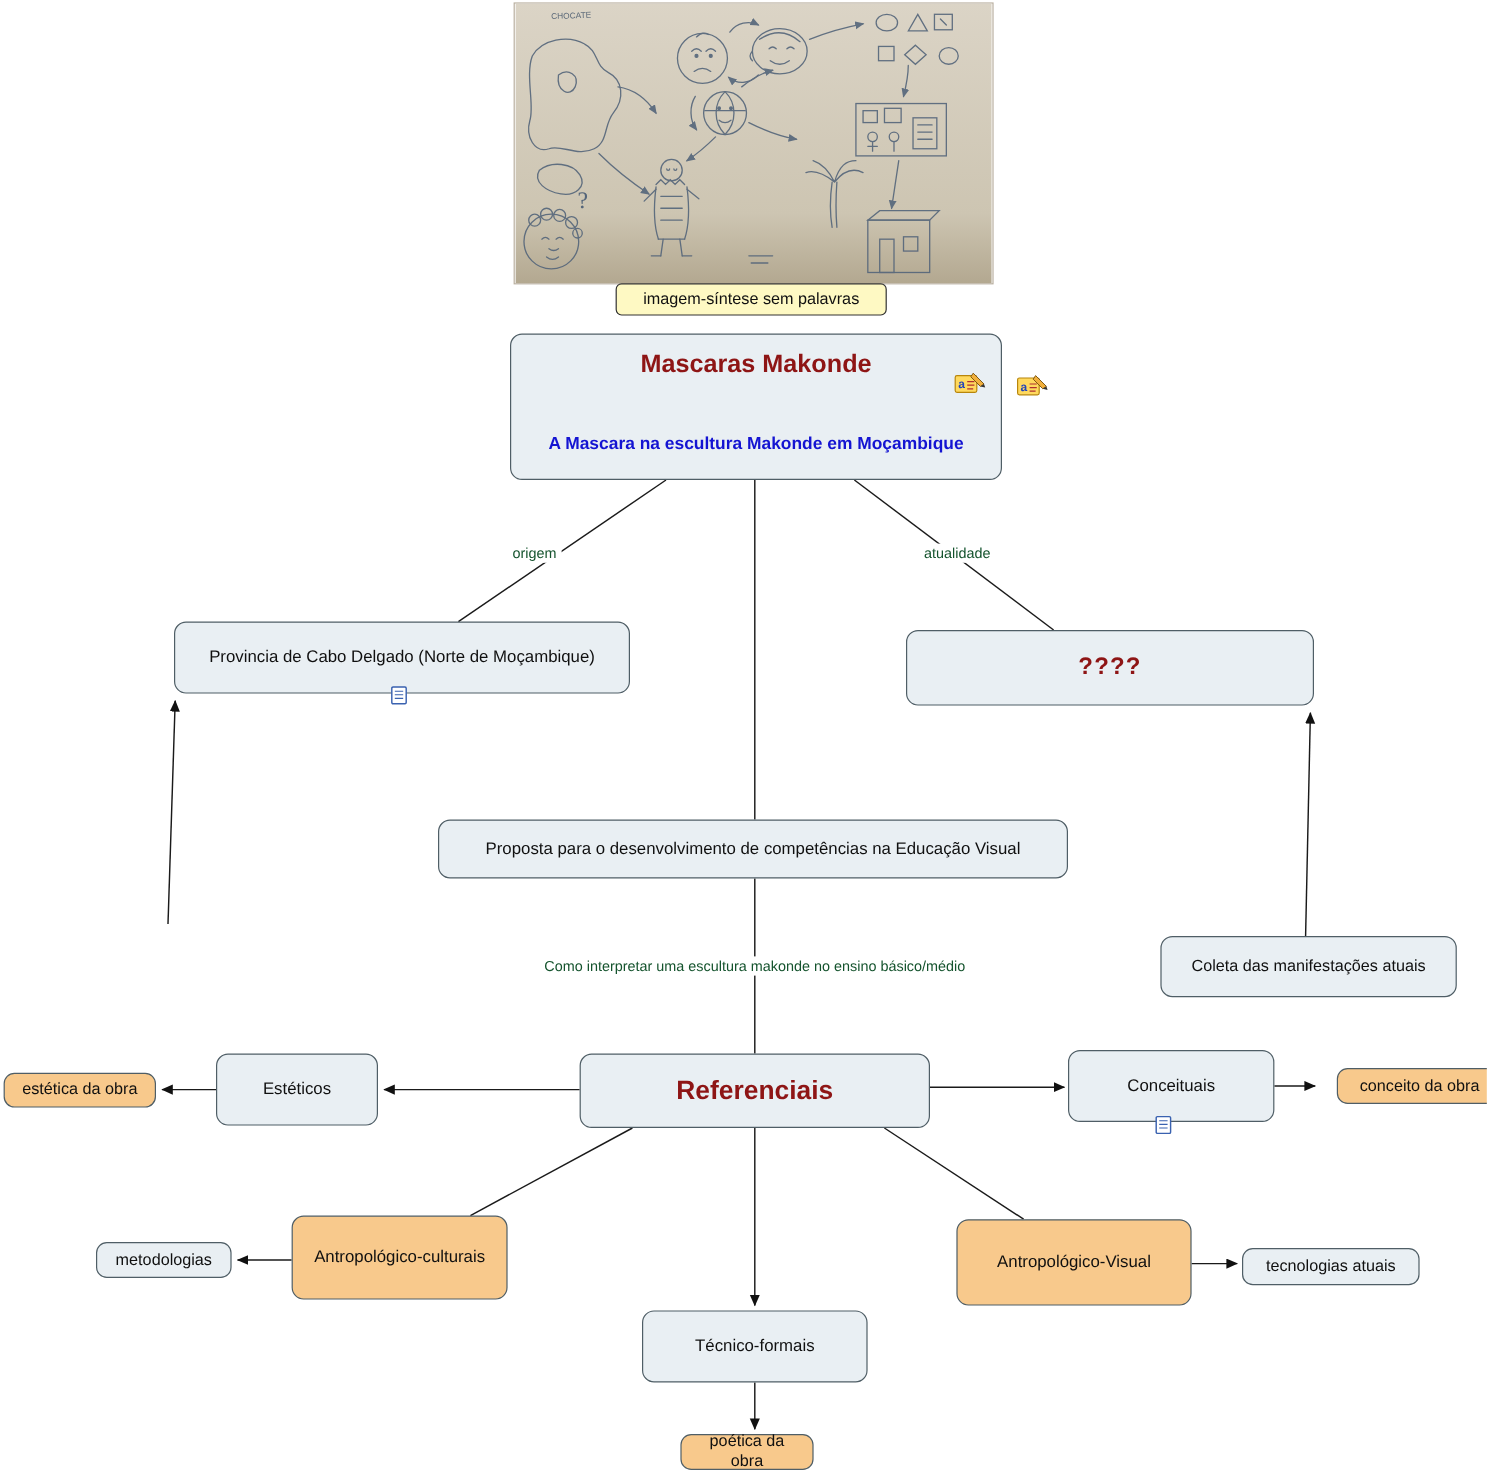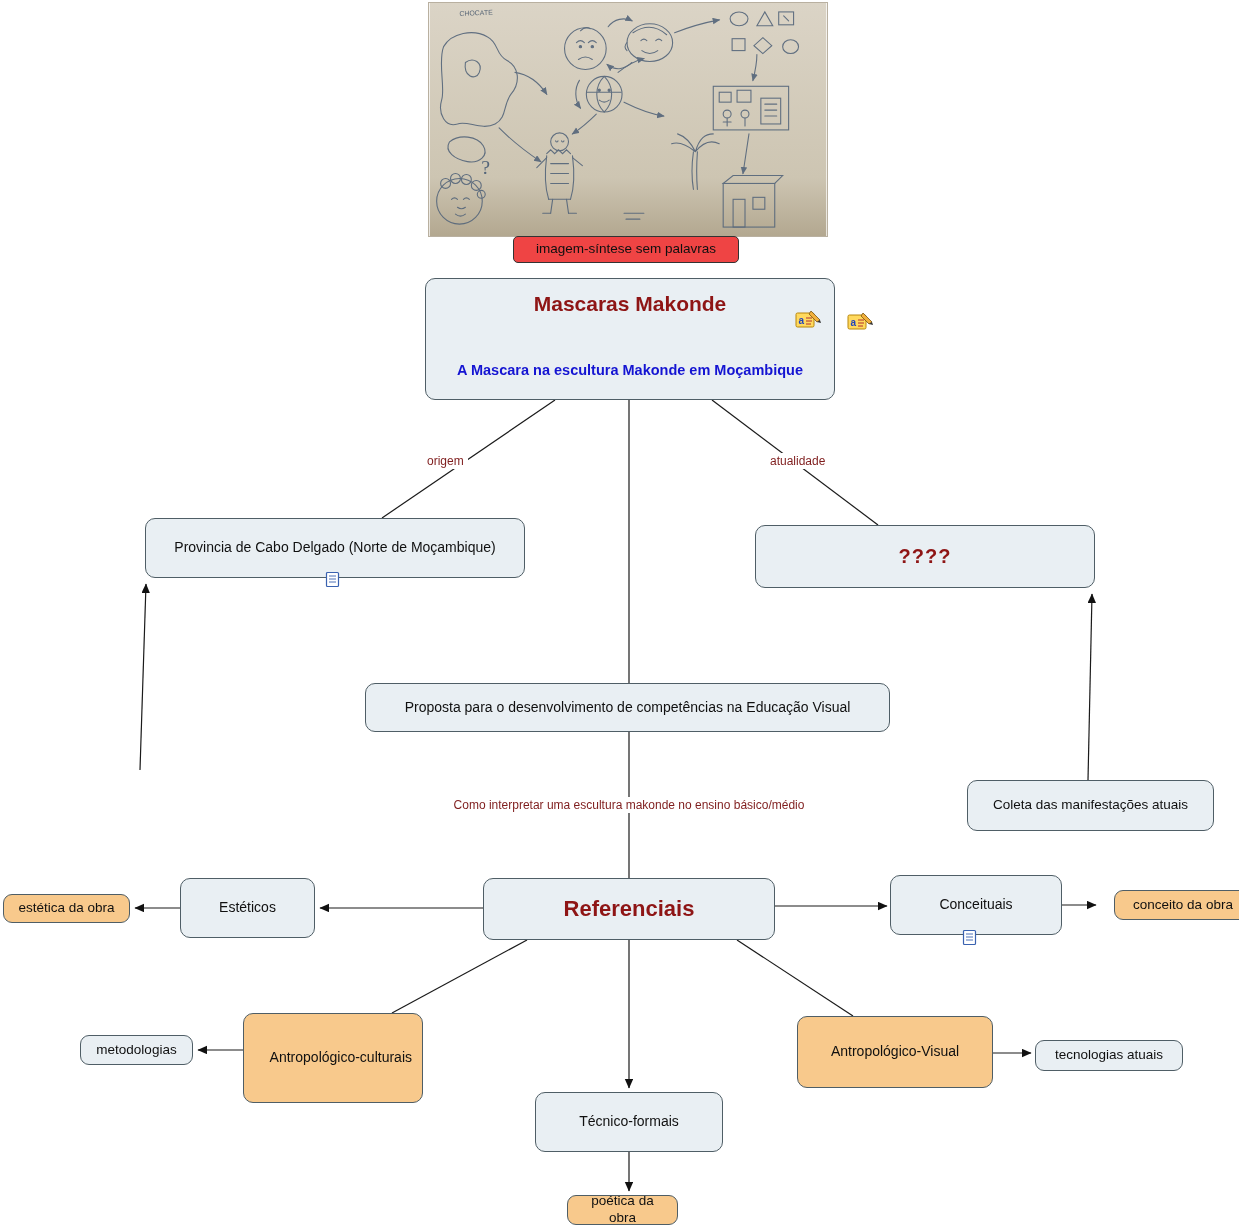--- a/index.html
+++ b/index.html
@@ -24,42 +24,42 @@
     border: 1px solid var(--node-border, #4f5e66);
     border-radius: 10px;
     font-size: 14px;
     color: #101010;
     padding: 4px 10px;
     z-index: 2;
     line-height: 1.25;
   }
   .node.orange { background: var(--orange-bg, #f8c98c); }
   .node.small  { font-size: 13.5px; border-radius: 9px; padding: 2px 8px; }
-  .node.white  { background: #ef4444; border-radius: 5px; font-size: 13.5px; }
+  .node.white  { background: #fef9c3; border-radius: 5px; font-size: 13.5px; }
 
   .big-red { color: var(--title-red, #8e1515); font-weight: bold; }
 
   #main-node {
     flex-direction: column;
     justify-content: flex-start;
     padding-top: 12px;
     gap: 44px;
   }
   #main-node .main-title    { font-size: 21px; font-weight: bold; color: var(--title-red, #8e1515); }
   #main-node .main-subtitle { font-size: 14.5px; font-weight: bold; color: var(--subtitle-blue, #1414d2); }
 
   #referenciais-node { font-size: 22px; }
   #pergunta-node     { font-size: 20px; letter-spacing: 1px; }
 
   .link-label {
     position: absolute;
     z-index: 3;
     background: #ffffff;
     font-size: 12px;
-    color: #7f1d1d;
+    color: #14532d;
     padding: 1px 4px;
     text-align: center;
     white-space: nowrap;
   }
 
   .floating-icon { position: absolute; z-index: 4; }
 
   #sketch-wrap {
     position: absolute; left: 428px; top: 2px;
     width: 400px; height: 235px; z-index: 2;
@@ -270,21 +270,21 @@
     <svg width="15" height="17" viewBox="0 0 15 17">
       <rect x="1.5" y="1.5" width="12" height="14" fill="#fff" stroke="#3a62b0" stroke-width="1.2" rx="1"></rect>
       <path d="M4,5 h7 M4,8 h7 M4,11 h7" stroke="#3a62b0" stroke-width="0.9"></path>
     </svg>
   </div>
 
   <div class="node orange small" style="left:1100px; top:890px; width:138px; height:30px;margin-left:14px;">
     <span>conceito da obra</span>
   </div>
 
-  <div class="node orange" style="left:243px; top:1013px; width:180px; height:90px;justify-content:flex-end;">
+  <div class="node orange" style="left:243px; top:1013px; width:180px; height:70px;">
     <span>Antropológico-culturais</span>
   </div>
 
   <div class="node small" style="left:80px; top:1035px; width:113px; height:30px;">
     <span>metodologias</span>
   </div>
 
   <div class="node orange" style="left:797px; top:1016px; width:196px; height:72px;">
     <span>Antropológico-Visual</span>
   </div>

